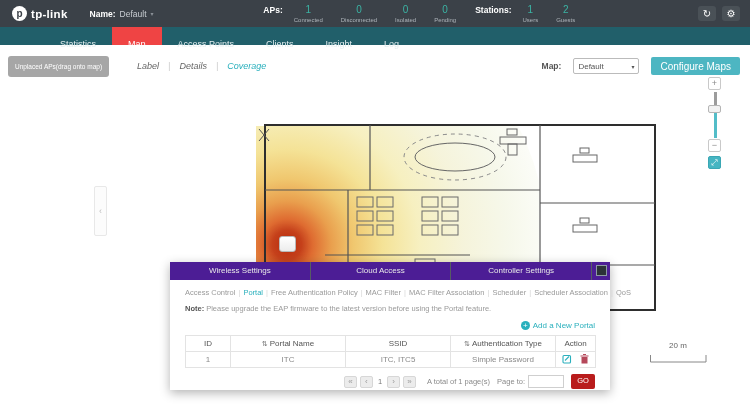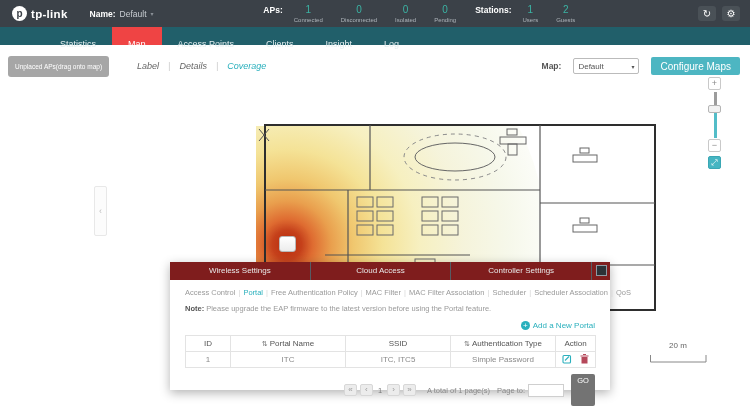--- a/index.html
+++ b/index.html
@@ -55,21 +55,21 @@
   .zbtn { position:absolute; width:13px; height:13px; background:#fff; border:1px solid #c9c9c9; border-radius:2px; color:#8a8a8a; font-size:9px; line-height:11px; text-align:center; z-index:4; cursor:pointer; }
   .ztrack { position:absolute; left:714px; top:92px; width:3px; height:46px; background:linear-gradient(to bottom, #9c9c9c 0 36%, #53bdc8 36% 100%); z-index:4; }
   .zhandle { position:absolute; left:708px; top:105px; width:13px; height:8px; background:#f2f2f2; border:1px solid #b5b5b5; border-radius:2px; z-index:5; cursor:pointer; }
   .zfit { position:absolute; left:708px; top:156px; width:13px; height:13px; background:#45b5c2; border:1px solid #3aa7b4; border-radius:2px; color:#fff; font-size:8px; line-height:12px; text-align:center; z-index:4; cursor:pointer; }
 
   .scale-label { position:absolute; left:650px; top:341px; width:56px; text-align:center; font-size:8px; color:#666; }
   .scale-bracket { position:absolute; left:650px; top:355px; }
 
   
   .dialog { position:absolute; left:170px; top:262px; width:440px; z-index:10; box-shadow:0 3px 10px rgba(0,0,0,.3); }
-  .dlg-tabs { display:flex; height:18px; background:#7f1d1d; position:relative; padding-right:18px; }
+  .dlg-tabs { display:flex; height:18px; background:#4c1d95; position:relative; padding-right:18px; }
   .dlg-tab { flex:1; font-size:8px; color:#e8e8e8; text-align:center; line-height:18px; white-space:nowrap; padding:0 6px; border-right:1px solid #565c63; cursor:pointer; }
   .dlg-tab:last-of-type { border-right:none; }
   .dlg-tab.active { background:#fff; color:#333a40; border-right:none; }
   .dlg-mini { position:absolute; right:3px; top:3px; width:11px; height:11px; background:#2c3237; border:1px solid #8d99a3; cursor:pointer; }
   .dlg-body { background:#fff; padding:5px 15px 8px; height:110px; }
   .subnav { text-align:center; font-size:7.5px; color:#9a9a9a; margin:3px 0 7px; white-space:nowrap; }
   .subnav .sep { color:#d5d5d5; margin:0 3px; }
   .subnav .sn { cursor:pointer; }
   .subnav .active { color:#2ab0bd; }
   .note-row { font-size:7.5px; color:#9a9a9a; }
@@ -81,21 +81,21 @@
   .portal th, .portal td { border:1px solid #e3e3e3; height:16px; text-align:center; font-weight:normal; overflow:hidden; white-space:nowrap; }
   .portal th { color:#555; }
   .portal td { color:#8a8a8a; }
   .sort-icon { font-size:7px; color:#777; margin-right:2px; }
   .act-icon { display:inline-block; margin:0 3px; cursor:pointer; vertical-align:middle; }
   .pager-row { display:flex; align-items:center; justify-content:flex-end; margin-top:6px; gap:3px; font-size:7.5px; color:#8a8a8a; }
   .pg-btn { width:13px; height:12px; background:#ececec; border:1px solid #d7d7d7; border-radius:2px; color:#9a9a9a; font-size:8px; line-height:10px; text-align:center; cursor:pointer; }
   .pg-cur { margin:0 2px; color:#777; }
   .pg-total { margin:0 4px 0 8px; }
   .pg-input { width:36px; height:13px; border:1px solid #cfcfcf; font-size:8px; padding:0 2px; }
-  .pg-go { width:24px; height:32px; background:#737373; color:#fff; border:none; font-size:7.5px; border-radius:2px; margin-left:4px; line-height:14px; text-align:center; }
+  .pg-go { width:24px; height:15px; background:#b91c1c; color:#fff; border:none; font-size:7.5px; border-radius:2px; margin-left:4px; line-height:14px; text-align:center; }
 </style>
 </head>
 <body>
 
 <div class="screen">
 
   <div class="topbar">
     <div class="logo">
       <span class="logo-mark">p</span>
       <span class="logo-text">tp-link</span>

